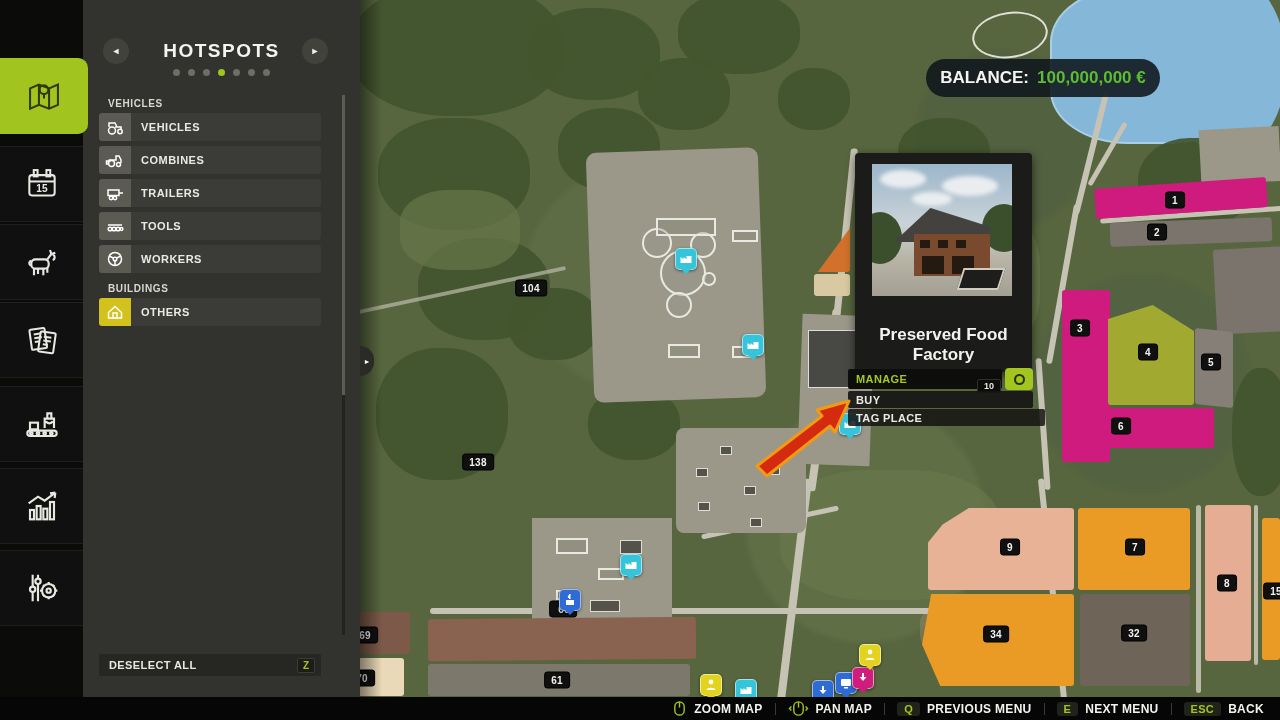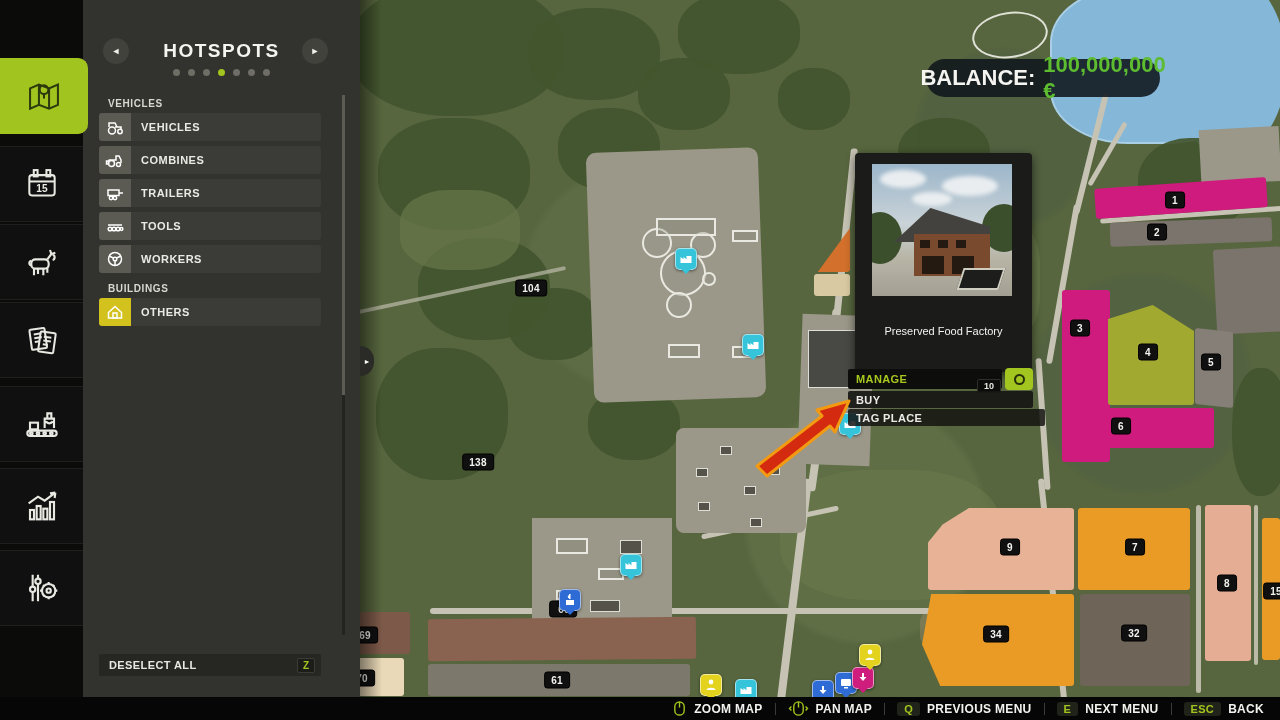--- a/index.html
+++ b/index.html
@@ -35,36 +35,36 @@
   .marker::after { content:""; position:absolute; left:50%; top:100%; transform:translateX(-50%);
     border:5px solid transparent; border-top-color:var(--c); border-bottom-width:0; }
   #mapshadow { position:absolute; left:360px; top:0; width:22px; height:697px; z-index:7;
     background:linear-gradient(90deg, rgba(0,0,0,.45), transparent); pointer-events:none; }
 
   
   #overlay { position:absolute; left:0; top:0; width:1280px; height:720px; z-index:8; pointer-events:none; }
   #overlay * { pointer-events:auto; }
   #balance { position:absolute; left:926px; top:59px; width:234px; height:38px;
     background:rgba(15,22,27,.88); border-radius:19px; display:flex; align-items:center;
-    justify-content:center; gap:8px; font-size:22px; font-weight:bold; color:#f4f4f0; }
+    justify-content:center; gap:8px; font-size:17px; font-weight:bold; color:#f4f4f0; }
   #balance .val { color:#5dbc30; }
   #popup { position:absolute; left:855px; top:153px; width:177px; height:219px;
     background:#1b1b19; border-radius:4px; box-shadow:0 3px 10px rgba(0,0,0,.6); }
   #popup-img { position:absolute; left:17px; top:11px; width:140px; height:132px; overflow:hidden;
     background:linear-gradient(#9cb6ca 0%, #c9d3d8 45%, #b9b6a8 70%, #a39f92 100%); }
   .cloud { position:absolute; background:#e9edf0; border-radius:50%; filter:blur(2px); }
   .tree { position:absolute; background:#3c4f2c; border-radius:50%; }
   #bldg-roof { position:absolute; left:22px; top:44px; width:96px; height:34px; background:#43423f;
     clip-path:polygon(0 100%, 38% 0, 100% 55%, 100% 100%); }
   #bldg-body { position:absolute; left:42px; top:70px; width:76px; height:42px; background:#7a4a2e; }
   #bldg-body i { position:absolute; background:#241a12; }
   #bldg-drive { position:absolute; left:88px; top:104px; width:42px; height:22px; background:#1d1d1b;
     border:2px solid #cfccc0; transform:skewX(-18deg); }
   #popup-title { position:absolute; left:0; right:0; top:172px; text-align:center; color:#f2f2ee;
-    font-size:11px; font-weight:normal; }
+    font-size:17px; font-weight:bold; }
   .menu-row { position:absolute; display:flex; align-items:center; padding-left:8px;
     font-size:11px; font-weight:bold; letter-spacing:.4px; color:#eceae6; border-radius:2px; }
   #menu-manage { left:848px; top:369px; width:154px; height:20px; background:#0d0d0b; color:#a6c71f; }
   #menu-buy { left:848px; top:391px; width:185px; height:17px; background:rgba(22,22,20,.92); }
   #menu-tag { left:848px; top:409px; width:197px; height:17px; background:rgba(20,20,18,.85); }
   #manage-btn { position:absolute; left:1005px; top:368px; width:28px; height:22px;
     background:#a3c51f; border-radius:4px; display:flex; align-items:center; justify-content:center; }
   #manage-btn i { width:11px; height:11px; border:2px solid #26300a; border-radius:50%; }
   #count-badge { position:absolute; left:977px; top:379px; width:24px; height:14px;
     background:#0c0c0a; border:1px solid #2e2e2a; border-radius:2px; color:#e8e8e2;

